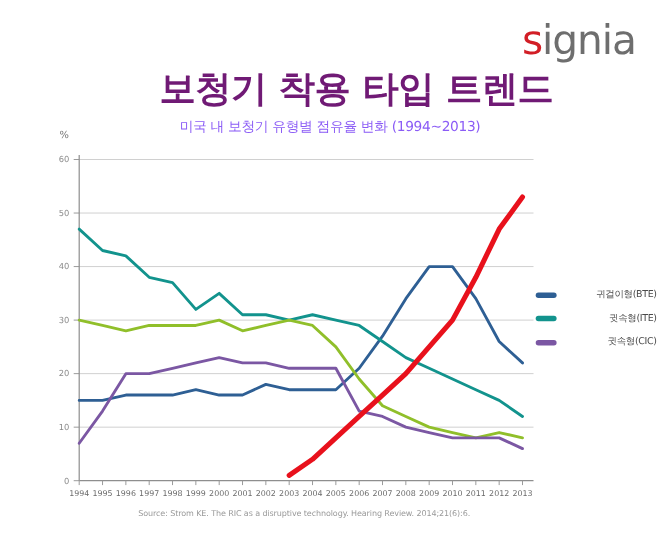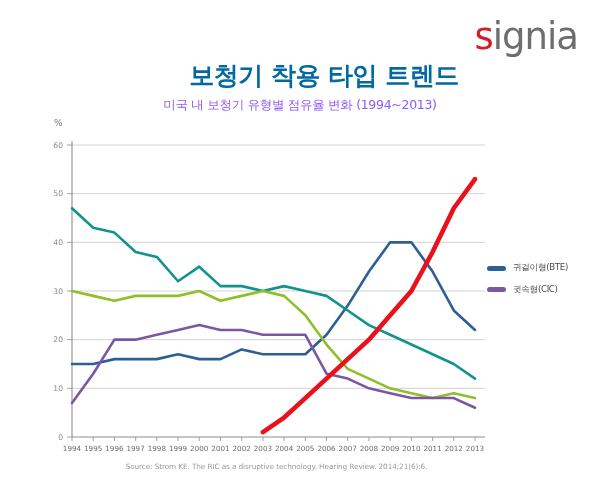--- a/index.html
+++ b/index.html
@@ -17,38 +17,38 @@
     position:absolute;right:22px;top:10px;
     font-family:"DejaVu Sans","Liberation Sans",sans-serif;
     font-size:37px;font-weight:400;letter-spacing:-1px;
     color:#6e6e6e;line-height:1;
   }
   #brand-logo .s{color:#d21e26;}
   #title-block{
     position:absolute;left:0;top:60px;width:600px;text-align:center;
   }
   #chart-title{
-    font-size:25px;font-weight:bold;color:#0369a1;letter-spacing:-0.5px;
+    font-size:33px;font-weight:bold;color:#701a75;letter-spacing:-0.5px;
     margin:0;line-height:1.25;padding-left:48px;
   }
   #chart-subtitle{
     font-size:12.5px;color:#8b5cf6;margin:6px 0 0 0;letter-spacing:-0.3px;
   }
   #plot-wrap{
     position:absolute;left:0;top:0;width:600px;height:500px;
   }
   svg{display:block;}
   .axis-label-y-unit{
     position:absolute;left:54px;top:118px;font-size:9px;color:#777;
   }
   #legend{
     position:absolute;left:487px;top:262px;width:110px;
   }
   .legend-row{
-    display:flex;align-items:center;margin-bottom:9.5px;
+    display:flex;align-items:center;margin-bottom:9.5px;justify-content:space-between;
   }
   .legend-swatch{
     width:19px;height:5px;border-radius:3px;flex:0 0 auto;margin-right:7px;
   }
   .legend-swatch.thick{height:7px;border-radius:4px;}
   .legend-label{
     font-size:8.6px;color:#4a4a4a;white-space:nowrap;letter-spacing:-0.3px;
   }
   #source{
     position:absolute;left:0;top:462px;width:575px;text-align:center;
@@ -143,18 +143,22 @@
       <polyline points="262.89,432.13 284.11,417.53 305.32,398.07 326.53,378.60 347.74,359.13 368.95,339.67 390.16,315.33 411.37,291.00 432.58,252.07 453.79,208.27 475.00,179.07" fill="none" stroke="#e8111c" stroke-width="4.6" stroke-linejoin="round" stroke-linecap="round"></polyline>
     </svg>
 </div>
 
 <div id="legend">
   <div class="legend-row">
     <span class="legend-swatch" style="background:#2e5f94"></span>
     <span class="legend-label">귀걸이형(BTE)</span>
   </div>
   <div class="legend-row">
+    <span class="legend-swatch" style="background:#12938d"></span>
+    <span class="legend-label">귓속형(ITE)</span>
+  </div>
+  <div class="legend-row">
     <span class="legend-swatch" style="background:#7b57a3"></span>
     <span class="legend-label">귓속형(CIC)</span>
   </div>
 </div>
 
 <div id="source"><span class="inner">Source: Strom KE. The RIC as a disruptive technology. Hearing Review. 2014;21(6):6.</span></div>
 
 </body></html>

